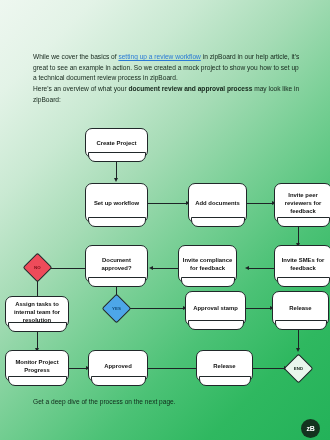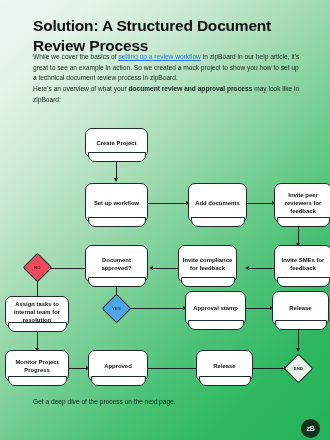--- a/index.html
+++ b/index.html
@@ -173,21 +173,20 @@
     border-top: 4px solid #1d2426;
     border-left: 2.6px solid transparent;
     border-right: 2.6px solid transparent;
   }
 </style>
 </head>
 <body>
 
 <div id="page-wrap">
 
-  <h1 class="title">Solution: A Structured Document Review Process</h1>
 
   <p class="para para-1"><span>While we cover the basics of </span><a class="link" href="#">setting up a review workflow</a><span> in zipBoard in our help article, it's great to see an example in action. So we created a mock project to show you how to set up a technical document review process in zipBoard.</span></p>
 
   <p class="para para-2"><span>Here's an overview of what your </span><span class="bold">document review and approval process</span><span> may look like in zipBoard:</span></p>
 
   <div id="flow">
 
     <div class="edge v" style="left:116px; top:48px; height:22px;"></div>
     <div class="arrow down" style="left:114px; top:68px;"></div>
 

